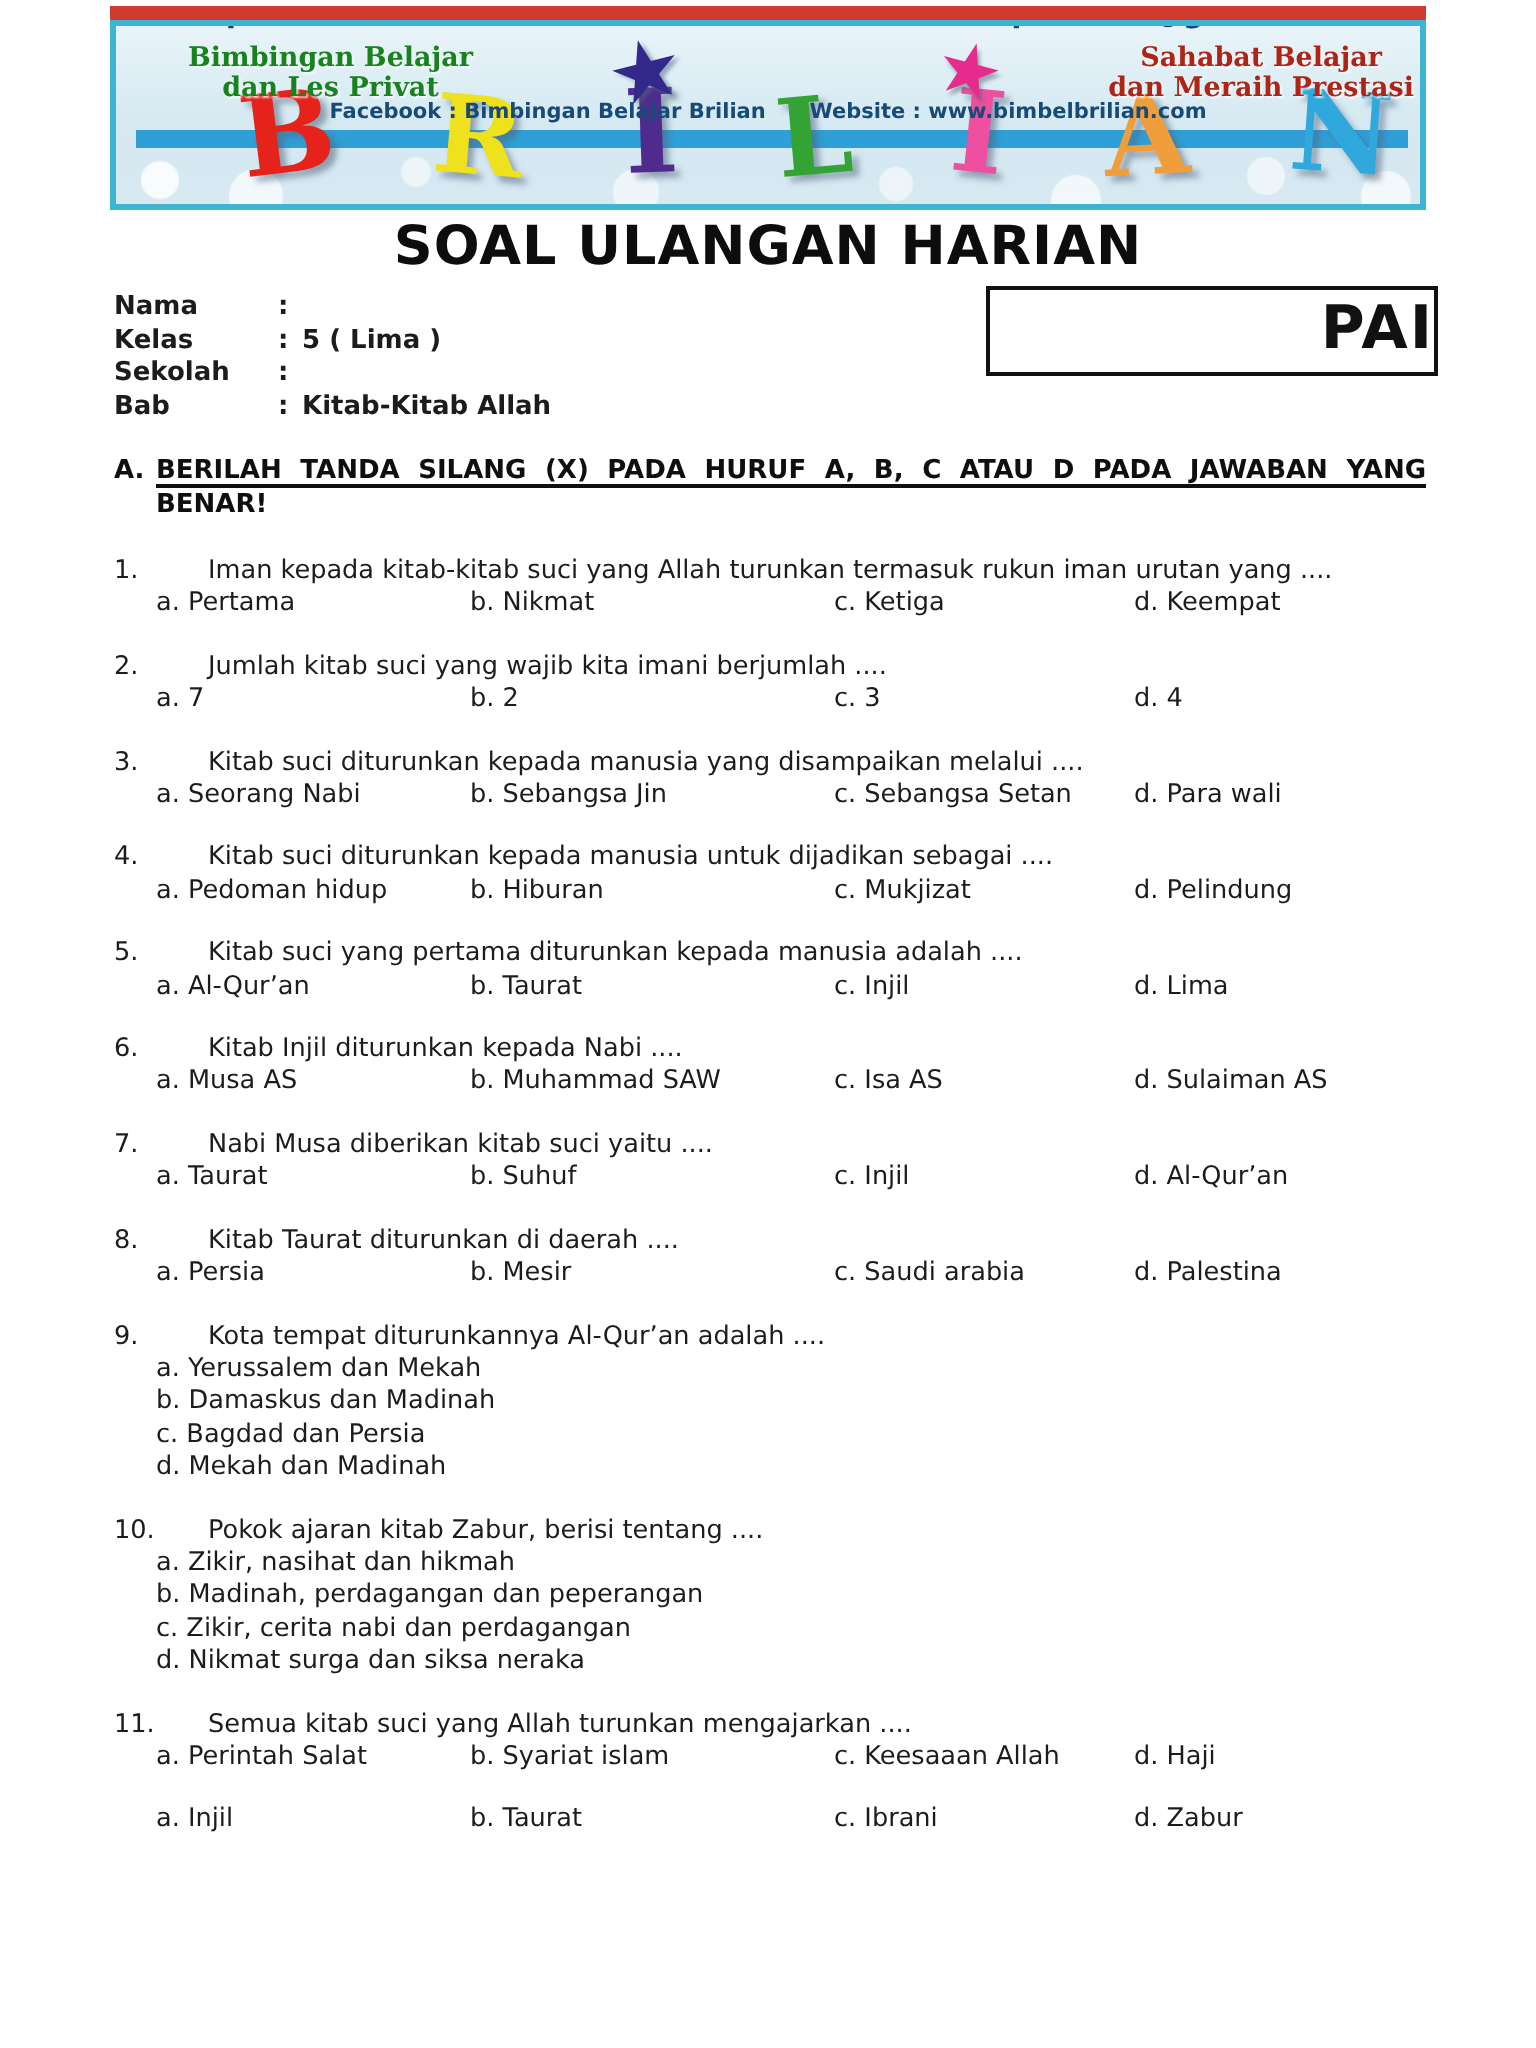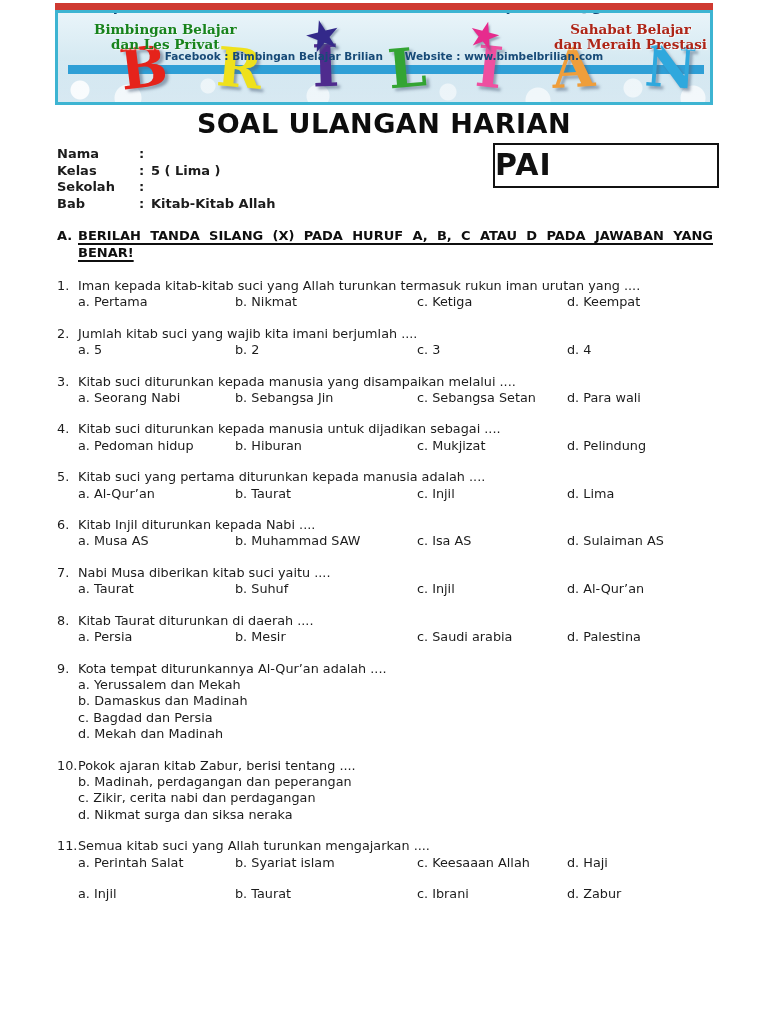--- a/index.html
+++ b/index.html
@@ -54,39 +54,39 @@
   
   .page-title { margin-top:3px; text-align:center; font-weight:800;
     font-size:27px; letter-spacing:.5px; color:#0d0d0d; }
   .form-block { position:relative; margin:7px 55px 0 57px; font-weight:bold;
     font-size:13px; line-height:16.5px; }
   .info-row { white-space:pre; }
   .info-label { display:inline-block; width:82px; }
   .info-colon { display:inline-block; width:12px; }
   .subject-box { position:absolute; top:-3px; right:-6px; width:226px; height:45px;
     border:2.5px solid #111; background:#fff; display:flex;
-    align-items:center; justify-content:flex-start; }
+    align-items:center; justify-content:flex-end; }
   .subject-box span { font-size:30px; letter-spacing:1px; color:#111; }
 
   
   .section-a { display:flex; margin:16px 55px 0 57px; font-weight:bold;
     font-size:13px; line-height:16.5px; color:#0f0f0f; }
   .section-prefix { width:21px; flex:none; }
   .section-lines { flex:1; }
   .jline { text-align:justify; text-align-last:justify;
     text-decoration:underline; text-decoration-thickness:1.5px; text-underline-offset:2.5px;
     white-space:nowrap; }
-  .jline2 { text-decoration:underline; text-decoration-thickness:1.5px; text-underline-offset:2.5px; }
+  .jline2 { text-decoration-thickness:1.5px; text-underline-offset:2.5px; }
 
   
   .questions { margin:17px 50px 0 57px; font-size:12.8px; line-height:16.4px; }
   .question { margin-bottom:15px; }
   .q-row { display:flex; white-space:nowrap; }
   .q-num { width:21px; flex:none; }
-  .q-text { flex:1; }
+  .q-text { flex:1;margin-left:26px; }
   .opts { margin-left:21px; white-space:nowrap; }
   .opts.row { display:flex; }
   .opts.row .opt:nth-child(1) { width:157px; flex:none; }
   .opts.row .opt:nth-child(2) { width:182px; flex:none; }
   .opts.row .opt:nth-child(3) { width:136px; flex:none; }
   .opts.row .opt:nth-child(4) { flex:1;margin-left:14px; }
   .opts.stacked .opt { display:block; }
 </style>
 </head>
 <body>
@@ -160,21 +160,21 @@
         <span class="opt">d. Keempat</span>
       </div>
   </div>
 
   <div class="question">
     <div class="q-row">
       <span class="q-num">2.</span>
       <span class="q-text">Jumlah kitab suci yang wajib kita imani berjumlah ....</span>
     </div>
     <div class="opts row">
-        <span class="opt">a. 5</span>
+        <span class="opt">a. 7</span>
         <span class="opt">b. 2</span>
         <span class="opt">c. 3</span>
         <span class="opt">d. 4</span>
       </div>
   </div>
 
   <div class="question">
     <div class="q-row">
       <span class="q-num">3.</span>
       <span class="q-text">Kitab suci diturunkan kepada manusia yang disampaikan melalui ....</span>
@@ -264,20 +264,21 @@
         <span class="opt">d. Mekah dan Madinah</span>
       </div>
   </div>
 
   <div class="question">
     <div class="q-row">
       <span class="q-num">10.</span>
       <span class="q-text">Pokok ajaran kitab Zabur, berisi tentang ....</span>
     </div>
     <div class="opts stacked">
+        <span class="opt">a. Zikir, nasihat dan hikmah</span>
         <span class="opt">b. Madinah, perdagangan dan peperangan</span>
         <span class="opt">c. Zikir, cerita nabi dan perdagangan</span>
         <span class="opt">d. Nikmat surga dan siksa neraka</span>
       </div>
   </div>
 
   <div class="question">
     <div class="q-row">
       <span class="q-num">11.</span>
       <span class="q-text">Semua kitab suci yang Allah turunkan mengajarkan ....</span>

